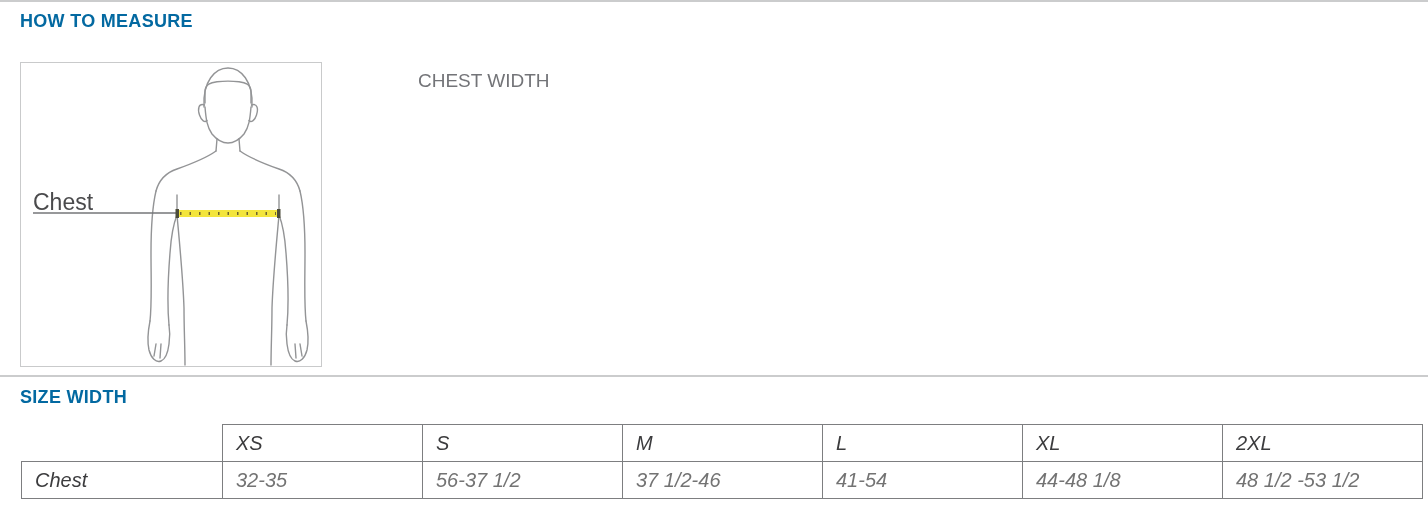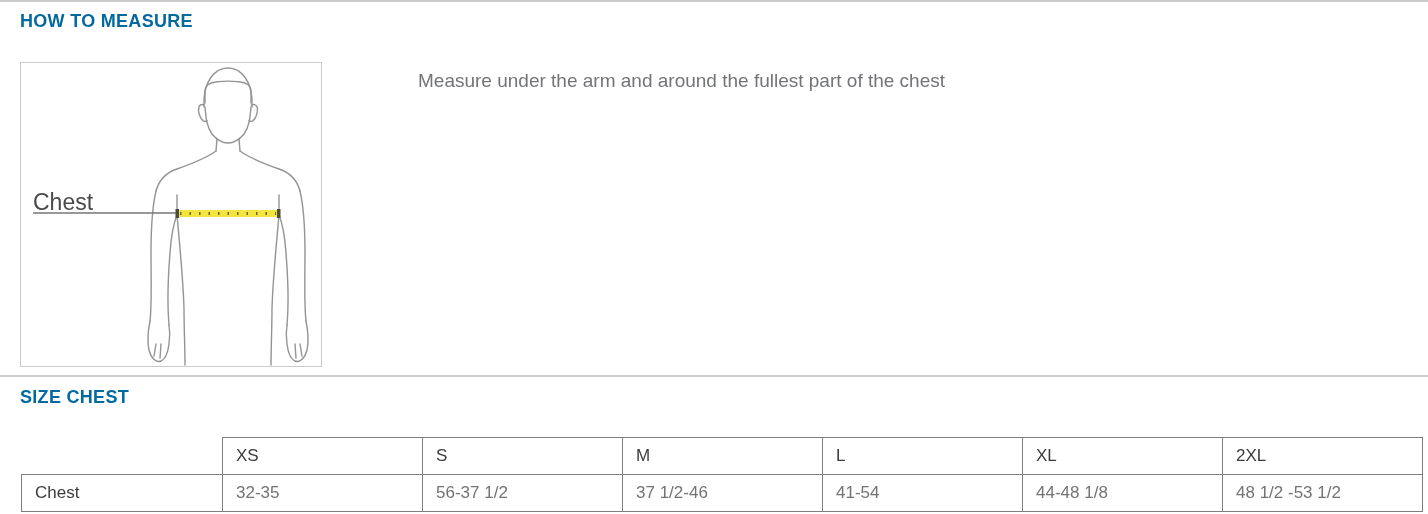--- a/index.html
+++ b/index.html
@@ -38,23 +38,24 @@
   }
   .instr-title {
     font-size: 19px; line-height: 24px;
     margin: 7px 0 12px 0;
   }
   .instr-line {
     font-size: 19px; line-height: 37px;
   }
 
   table.size-chart {
-    position: absolute; left: 21px; top: 437px;
+    position: absolute; left: 21px; top: 424px;
     border-collapse: collapse; table-layout: fixed;
-    font-size: 17px;
+    font-size: 20px;
+    font-style: italic;
   }
   table.size-chart td, table.size-chart th {
     border: 1px solid #7d7e80;
     height: 37px;
     padding: 0 0 0 13px;
     text-align: left; vertical-align: middle;
     font-weight: normal;
   }
   table.size-chart col.label-col { width: 201px; }
   table.size-chart col.size-col { width: 200px; }
@@ -115,26 +116,26 @@
       <line x1="159" y1="150.5" x2="255" y2="150.5" stroke="#6e6430" stroke-width="3" stroke-dasharray="1.5 8"></line>
       <rect x="154.5" y="146" width="3.5" height="9" fill="#4c4c3a"></rect>
       <rect x="256" y="146" width="3.5" height="9" fill="#4c4c3a"></rect>
     </g>
 
     <text x="12" y="147" font-size="23" fill="#4a4a4c" font-family="Liberation Sans, sans-serif">Chest</text>
   </svg>
 </div>
 
 <div class="instruction">
-  <p class="instr-line">Measure under the arm and around the fullest part of the chest</p>
+  <div class="instr-title">CHEST WIDTH</div>
 </div>
 
 <div class="divider mid"></div>
 
-<h3 class="section-heading" id="heading-size-chart">SIZE CHEST</h3>
+<h3 class="section-heading" id="heading-size-chart">SIZE WIDTH</h3>
 
 <table class="size-chart">
   <colgroup>
     <col class="label-col">
     <col class="size-col">
       <col class="size-col">
       <col class="size-col">
     <col class="size-col">
       <col class="size-col">
       <col class="size-col">

